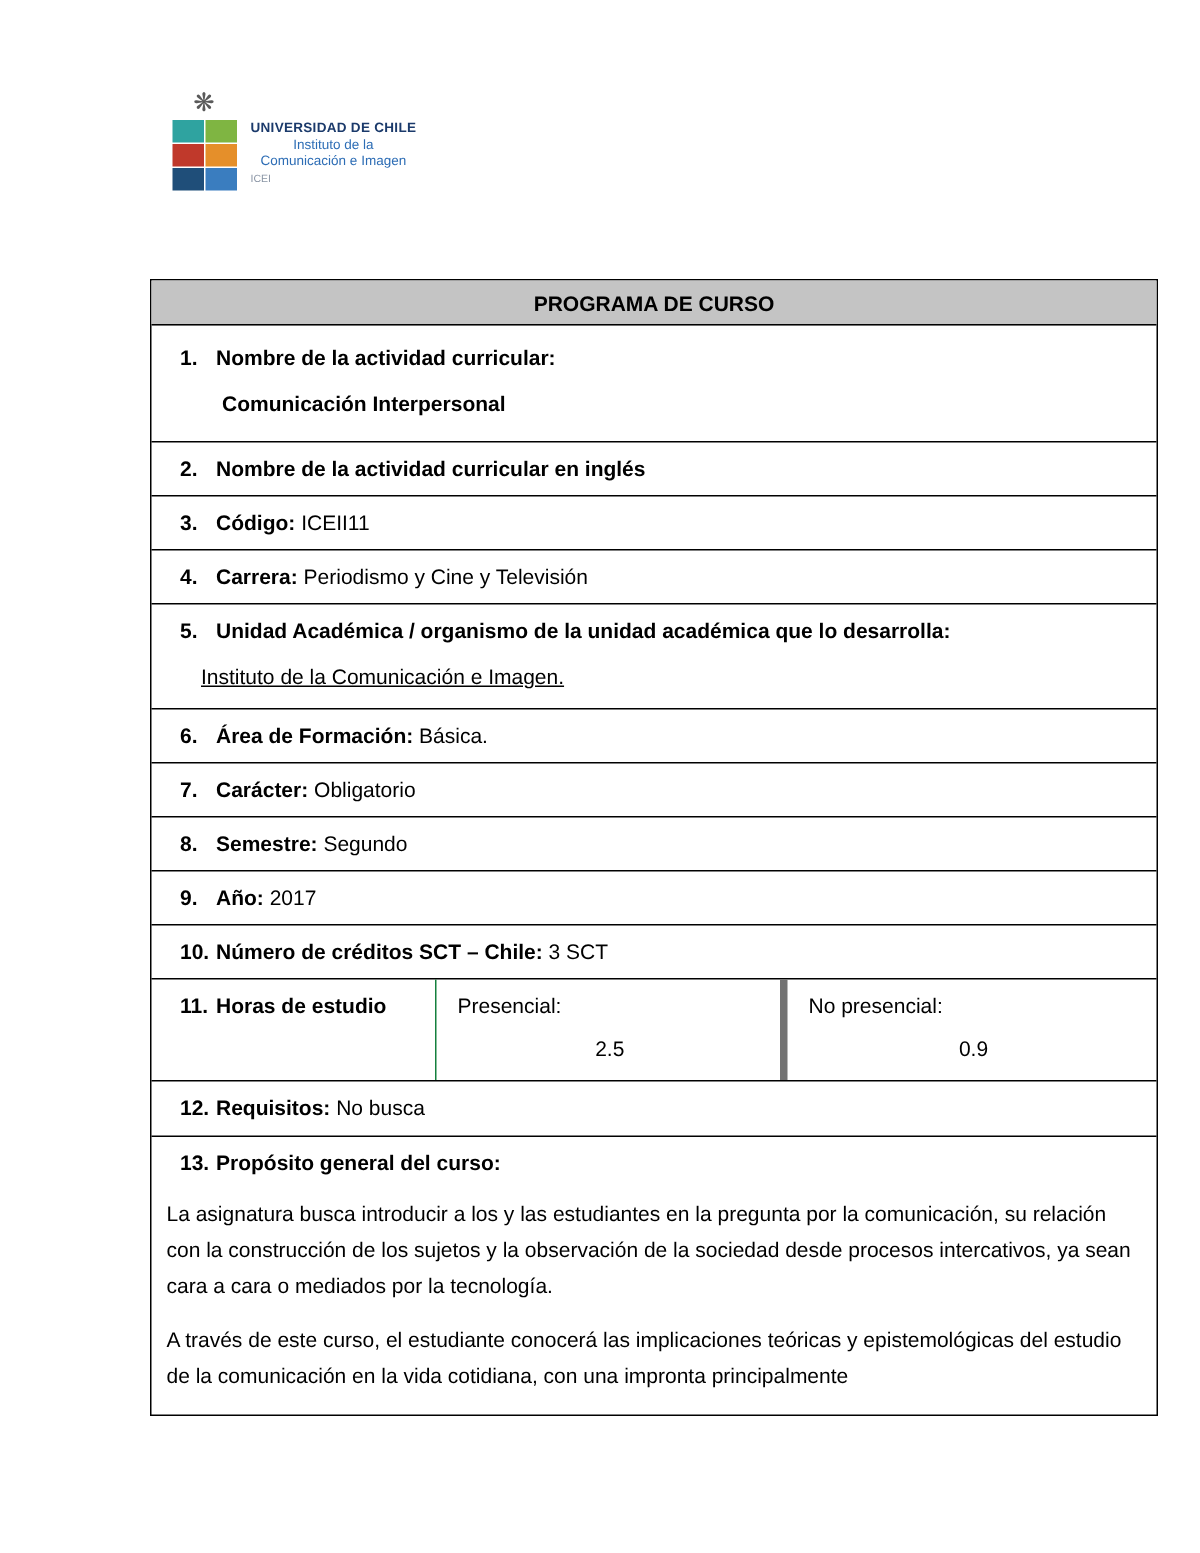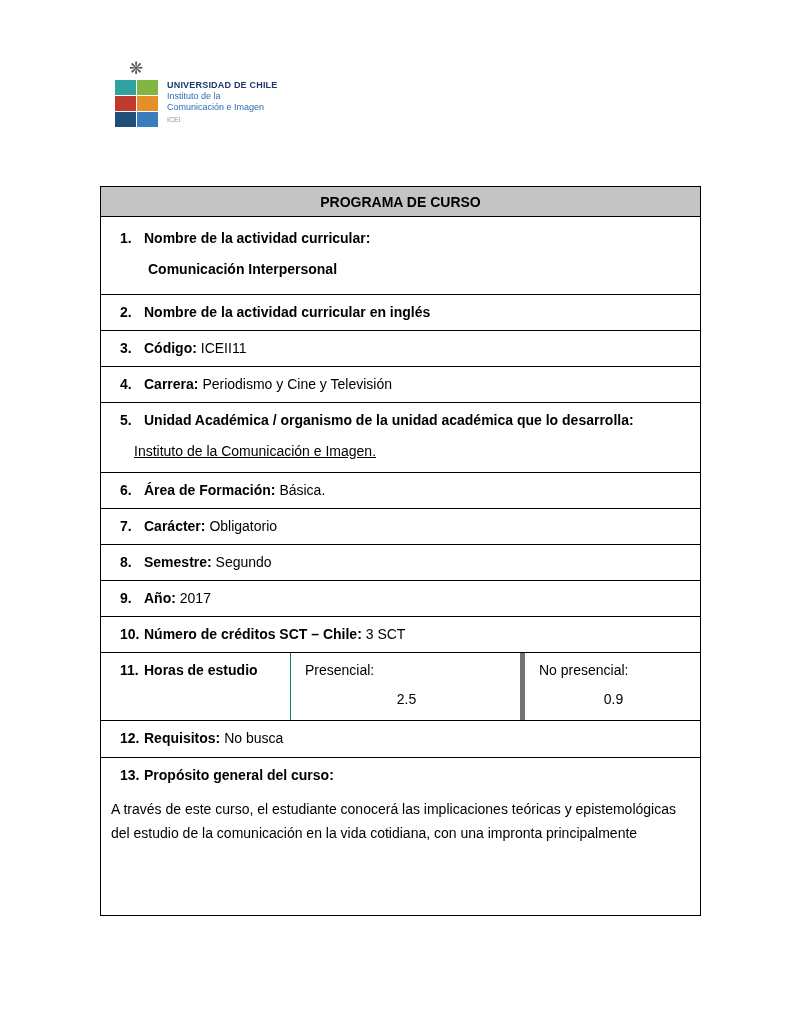--- a/index.html
+++ b/index.html
@@ -18,26 +18,26 @@
   .mosaic { display: grid; grid-template-columns: 21px 21px; gap: 1px; justify-content: center; }
   .sq { height: 15px; display: block; }
   .sq-teal   { background: #2fa3a0; }
   .sq-green  { background: #7fb542; }
   .sq-red    { background: #c0392b; }
   .sq-orange { background: #e58f2a; }
   .sq-navy   { background: #1f4e79; }
   .sq-blue   { background: #3a7dbf; }
   .logo-text { padding-top: 22px; }
   .logo-uni  { font-size: 9px; font-weight: bold; color: #1b3a6b; letter-spacing: 0.2px; line-height: 11px; }
-  .logo-inst { font-size: 9px; color: #2d6db5; line-height: 11px; }
+  .logo-inst { font-size: 9px; color: #2d6db5; line-height: 11px; text-align: center; }
   .logo-acr  { font-size: 7px; color: #8a95a5; margin-top: 3px; }
 
   
   .ptable {
-    position: absolute; left: 100px; top: 186px; width: 601px;
+    position: absolute; left: 100px; top: 186px; width: 672px;
     border: 1px solid #000; font-size: 14px; line-height: 19px;
   }
   .row { border-bottom: 1px solid #000; padding: 8px 10px 6px 19px; min-height: 36px; }
   .row:last-child { border-bottom: none; }
   .hdr {
     background: #c4c4c4; text-align: center; font-weight: bold;
     min-height: 30px; padding: 6px 4px 4px;
   }
   .b { font-weight: bold; }
   .num { display: inline-block; width: 24px; }
@@ -146,17 +146,18 @@
         <div class="cent">0.9</div>
       </div>
     </div>
 
     <div class="row r12">
       <span class="num b">12.</span><span class="b">Requisitos:</span> <span>No busca</span>
     </div>
 
     <div class="row r13">
       <div class="label-line"><span class="num b">13.</span><span class="b">Propósito general del curso:</span></div>
+      <p>La asignatura busca introducir a los y las estudiantes en la pregunta por la comunicación, su relación con la construcción de los sujetos y la observación de la sociedad desde procesos intercativos, ya sean cara a cara o mediados por la tecnología.</p>
       <p>A través de este curso, el estudiante conocerá las implicaciones teóricas y epistemológicas del estudio de la comunicación en la vida cotidiana, con una impronta principalmente</p>
     </div>
 
   </div>
 </div>
 
 </body></html>

